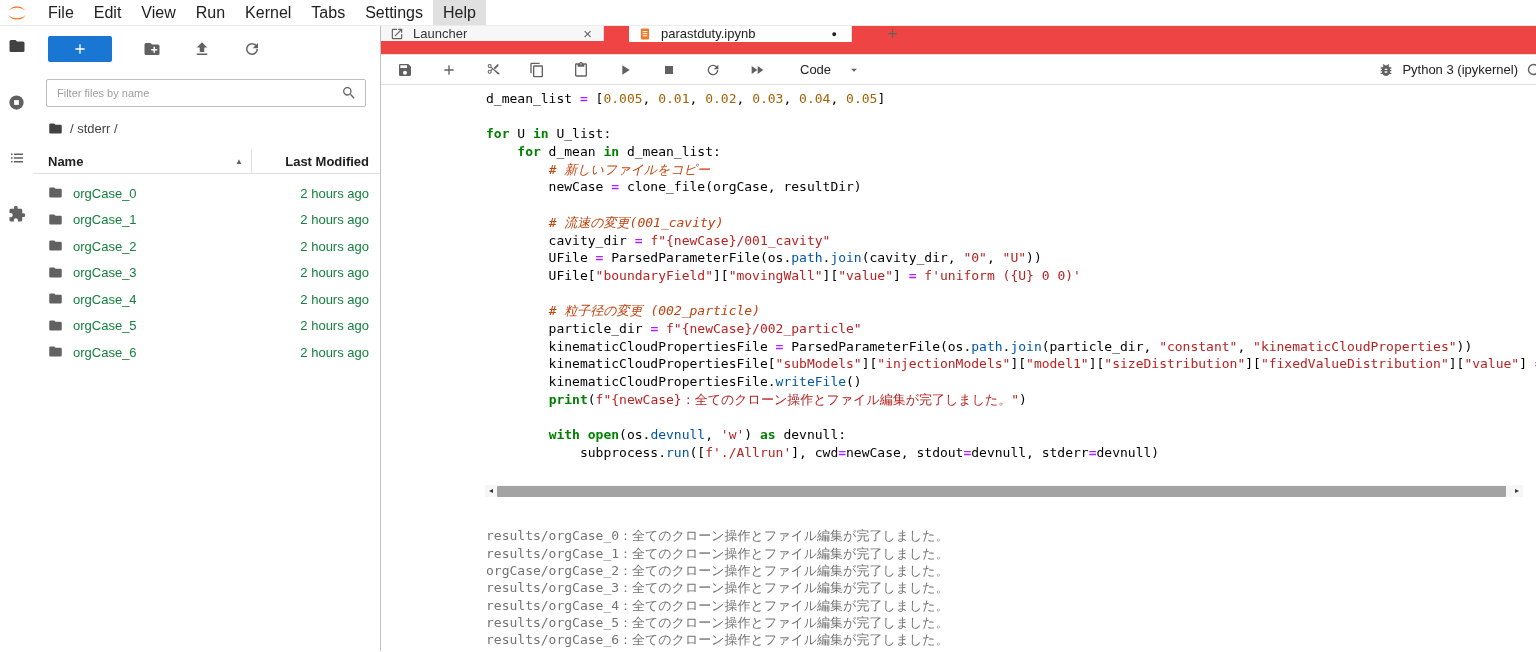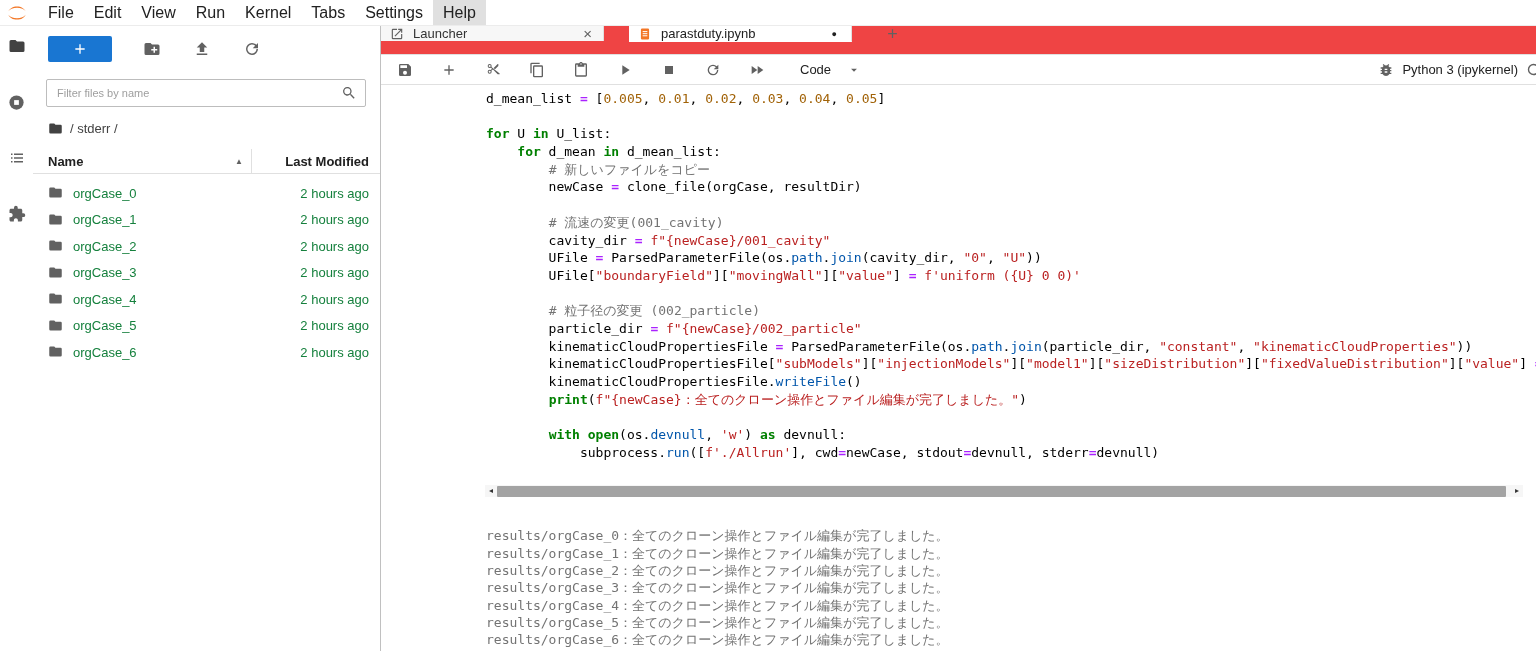--- a/index.html
+++ b/index.html
@@ -75,21 +75,21 @@
 
   
   .nb-main { flex:1; overflow:hidden; background:#fff; }
   .code-area { padding:5px 0 0 105px; font:13px/17.7px "DejaVu Sans Mono", monospace; }
   .code-line { height:17.7px; white-space:pre; }
   .tk-p  { color:#000; }
   .tk-k  { color:#008000; font-weight:bold; }
   .tk-b  { color:#008000;font-weight:bold; }
   .tk-n  { color:#a16207; }
   .tk-s  { color:#ba2121; }
-  .tk-c  { color:#737373; }
+  .tk-c  { color:#c2410c; font-style:italic; }
   .tk-o  { color:#aa22ff; font-weight:bold; }
   .tk-pr { color:#05a; }
 
   .cell-scrollbar { margin:24px 13px 0 104px; height:12px; background:#f6f6f6;
                     display:flex; align-items:center; }
   .sb-arrow { width:12px; text-align:center; font-size:8px; color:#333; line-height:12px; flex:none; }
   .sb-thumb { flex:1; height:11px; background:#a3a3a3; margin-right:5px; border-radius:1px; }
 
   .outputs { margin:30px 0 0 105px; font:13px/17.3px "DejaVu Sans Mono", monospace;
              color:#737373; }
@@ -390,21 +390,21 @@
 
       <div class="cell-scrollbar">
         <span class="sb-arrow">◂</span>
         <span class="sb-thumb"></span>
         <span class="sb-arrow">▸</span>
       </div>
 
       <div class="outputs">
           <div class="out-line">results/orgCase_0：全てのクローン操作とファイル編集が完了しました。</div>
           <div class="out-line">results/orgCase_1：全てのクローン操作とファイル編集が完了しました。</div>
-          <div class="out-line">results/orgCase_2：全てのクローン操作とファイル編集が完了しました。</div>
+          <div class="out-line">orgCase/orgCase_2：全てのクローン操作とファイル編集が完了しました。</div>
           <div class="out-line">results/orgCase_3：全てのクローン操作とファイル編集が完了しました。</div>
           <div class="out-line">results/orgCase_4：全てのクローン操作とファイル編集が完了しました。</div>
           <div class="out-line">results/orgCase_5：全てのクローン操作とファイル編集が完了しました。</div>
           <div class="out-line">results/orgCase_6：全てのクローン操作とファイル編集が完了しました。</div>
           <div class="out-line">results/orgCase_7：全てのクローン操作とファイル編集が完了しました。</div>
         </div>
     </div>
   </div>
 </div>
 

